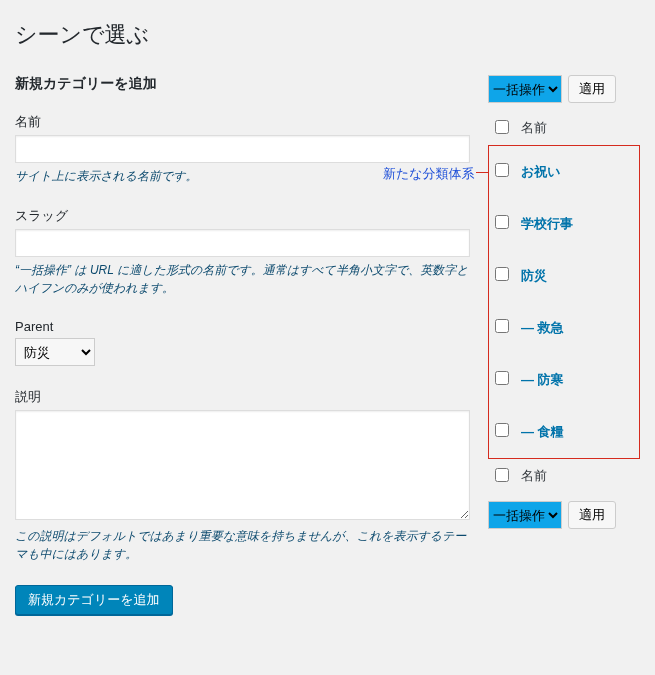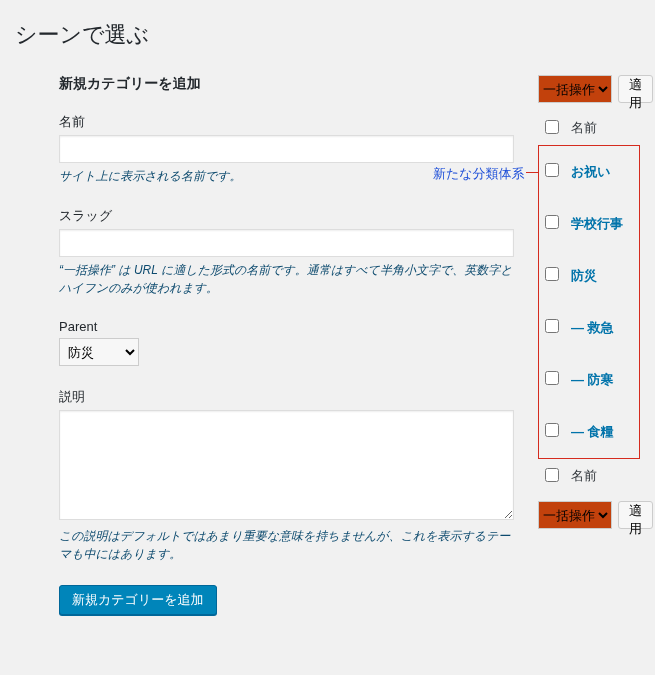--- a/index.html
+++ b/index.html
@@ -5,21 +5,21 @@
   * { box-sizing: border-box; margin: 0; padding: 0; }
   body {
     font-family: "Hiragino Sans", "Meiryo", sans-serif;
     font-size: 13px;
     color: #333;
     background: #f1f1f1;
     width: 655px;
   }
   .wrap { padding: 10px 15px 20px 15px; background: #f1f1f1; }
   h1 { font-size: 22px; font-weight: 500; color: #23282d; margin: 10px 0 25px 0; font-family: Liberation Mono, monospace; }
-  .layout { display: flex; gap: 24px; margin-left: 44px; }
+  .layout { display: flex; gap: 18px; }
   .left { width: 455px; flex-shrink: 0; }
   .right { flex: 1; min-width: 0; position: relative; }
 
   h2 { font-size: 14px; font-weight: bold; color: #23282d; margin-bottom: 20px; }
   .field { margin-bottom: 22px; }
   .field label { display: block; font-size: 13px; color: #23282d; margin-bottom: 4px; }
   .field input[type=text] {
     width: 100%; height: 28px; padding: 3px 6px;
     border: 1px solid #ddd; background: #fff; font-size: 14px;
     box-shadow: inset 0 1px 2px rgba(0,0,0,.07);
@@ -38,21 +38,21 @@
 
   .button-primary {
     display: inline-block; padding: 0 12px; height: 30px;
     background: #0085ba; border: 1px solid #006799; color: #fff;
     font-size: 13px; cursor: pointer; border-radius: 3px;
     box-shadow: 0 1px 0 #006799;
   }
 
   .top-actions { display: flex; gap: 6px; margin-bottom: 8px; justify-content: flex-start; }
   .top-actions select, .bottom-actions select {
-    height: 28px; font-size: 13px; border: 1px solid #ccc; background: #c2410c;
+    height: 28px; font-size: 13px; border: 1px solid #ccc; background: #0ea5e9;
   }
   .apply-btn {
     height: 28px; padding: 0 10px; border: 1px solid #ccc;
     background: #f7f7f7; font-size: 13px; cursor: pointer; border-radius: 3px;
   }
 
   table.cat-table { width: 100%; border-collapse: collapse; }
   table.cat-table th {
     text-align: left; font-size: 13px; color: #32373c;
     padding: 8px 6px; font-weight: normal;

